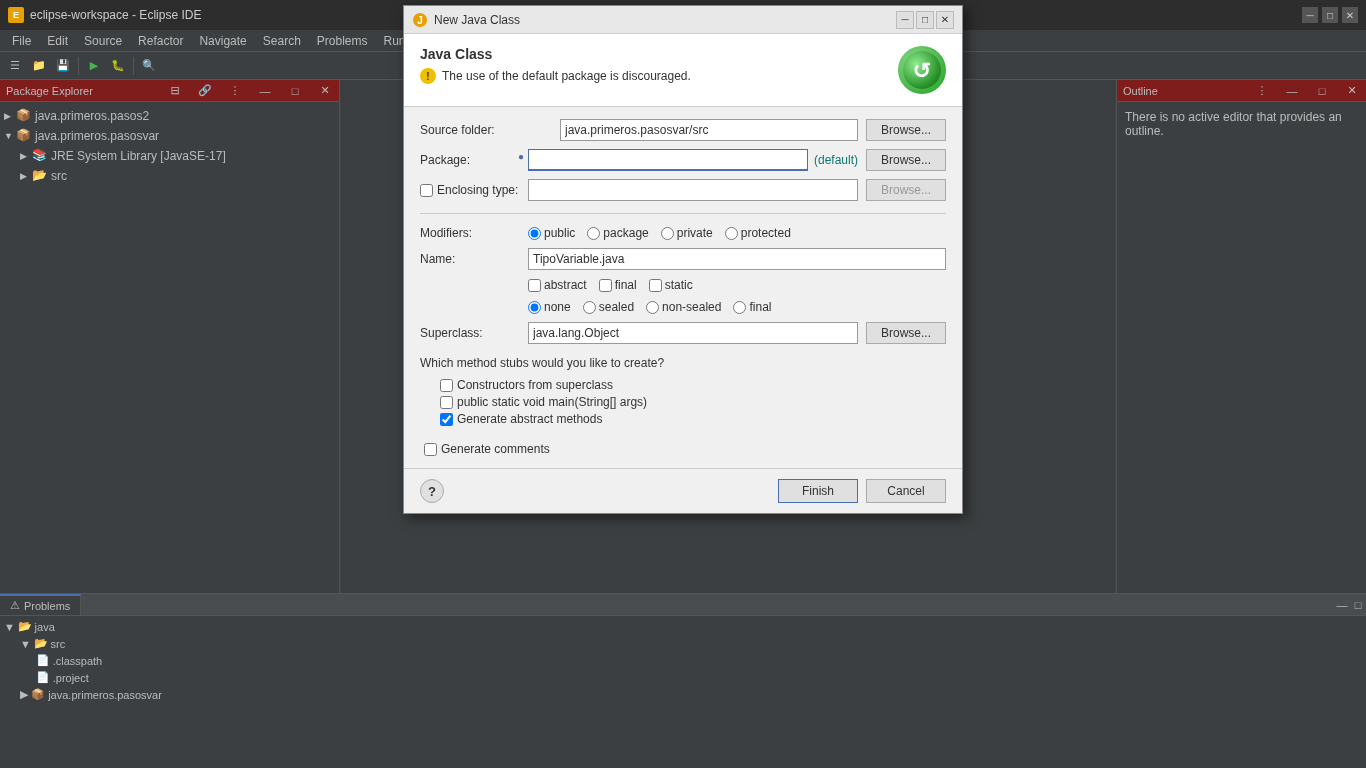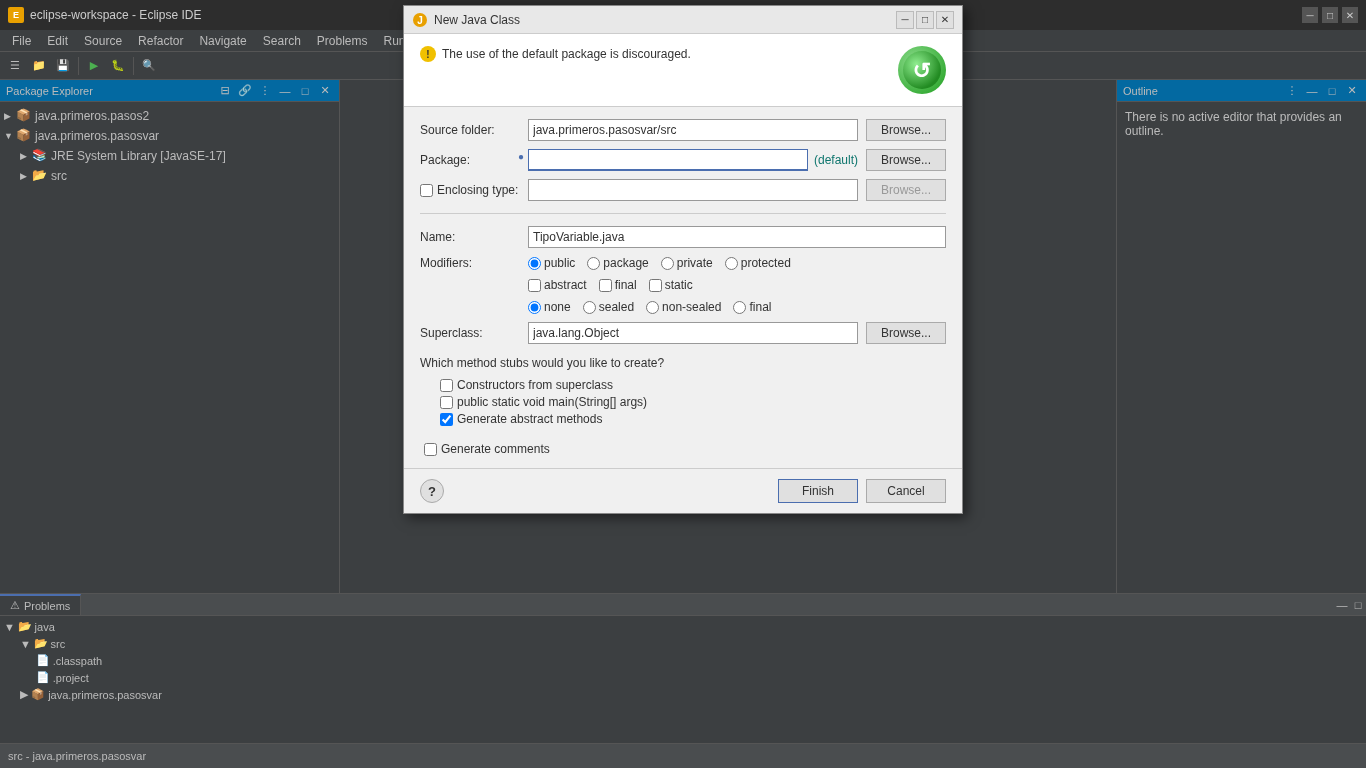--- a/index.html
+++ b/index.html
@@ -94,27 +94,27 @@
     
     .left-panel {
       width: 340px;
       background: #3c3f41;
       border-right: 1px solid #555;
       display: flex;
       flex-direction: column;
     }
     .panel-header {
       height: 22px;
-      background: #0369a1;
+      background: #7f1d1d;
       display: flex;
       align-items: center;
       padding: 0 6px;
       font-size: 11px;
       color: #bbb;
-      gap: 4px;
+      gap: 14px;
       border-bottom: 1px solid #555;
     }
     .panel-title { flex: 1; }
     .panel-icon-btn {
       width: 16px; height: 16px;
       background: transparent; border: none;
       color: #bbb; font-size: 11px; cursor: pointer;
       display: flex; align-items: center; justify-content: center;
     }
     .tree-view {
@@ -610,23 +610,20 @@
       </div>
       <div class="problem-tree-item">
         <span style="width:16px;display:inline-block;"></span>
         <span style="margin-right:3px;">▶</span>
         <span style="margin-right:3px;">📦</span>
         <span>java.primeros.pasosvar</span>
       </div>
     </div>
   </div>
 
-  <div class="status-bar">
-    <span>src - java.primeros.pasosvar</span>
-  </div>
 
   <div class="dialog-overlay">
     <div class="dialog">
 
       <div class="dialog-titlebar">
         <span class="dialog-title-icon">
 
           <svg width="16" height="16" viewBox="0 0 16 16">
             <circle cx="8" cy="8" r="7" fill="#e8a000"></circle>
             <text x="8" y="12" text-anchor="middle" font-size="10" fill="white" font-weight="bold">J</text>
@@ -635,20 +632,21 @@
         <span class="dialog-title-text">New Java Class</span>
         <div class="dialog-wc">
           <button class="dialog-wc-btn">─</button>
           <button class="dialog-wc-btn">□</button>
           <button class="dialog-wc-btn">✕</button>
         </div>
       </div>
 
       <div class="dialog-header">
         <div class="dialog-header-content">
+          <div class="dialog-header-title">Java Class</div>
           <div class="dialog-header-warning">
             <span class="warning-icon">!</span>
             <span>The use of the default package is discouraged.</span>
           </div>
         </div>
         <div class="dialog-header-logo">
           <svg width="40" height="40" viewBox="0 0 40 40">
             <circle cx="20" cy="20" r="19" fill="url(#grad1)"></circle>
             <defs>
               <radialGradient id="grad1" cx="35%" cy="35%" r="65%">
@@ -658,21 +656,21 @@
             </defs>
             <text x="20" y="28" text-anchor="middle" font-size="22" fill="white" font-weight="bold">↺</text>
           </svg>
         </div>
       </div>
 
       <div class="dialog-body">
 
         <div class="form-row">
           <span class="form-label">Source folder:</span>
-          <input class="form-input" type="text" value="java.primeros.pasosvar/src" style="flex: 1 1 0%;">
+          <input class="form-input" type="text" value="java.primeros.pasosvar/src" style="flex: 1 1 0%; margin-left: 32px;">
           <button class="form-btn">Browse...</button>
         </div>
 
         <div class="form-row">
           <span class="form-label">Package:</span>
           <div style="flex:1; position:relative; display:flex; align-items:center;">
             <span style="position:absolute; left:-10px; top:2px; color:#4b6eaf; font-size:10px;">●</span>
             <input class="form-input active-border" type="text" style="flex: 1 1 0%;" value="">
             <span class="form-default-label" style="margin-left:6px;">(default)</span>
           </div>
@@ -684,44 +682,44 @@
             <input type="checkbox" style="">
             <span>Enclosing type:</span>
           </span>
           <input class="form-input" type="text" style="flex: 1 1 0%;" value="" disabled="">
           <button class="form-btn disabled">Browse...</button>
         </div>
 
         <div class="dialog-sep"></div>
 
         <div class="form-row">
-          <span class="form-label">Name:</span>
-          <input class="form-input" type="text" style="flex: 1 1 0%;" value="TipoVariable.java">
-        </div>
-
-        <div class="form-row">
           <span class="form-label">Modifiers:</span>
           <div class="radio-group">
             <label class="radio-item">
               <input type="radio" name="visibility" checked="" style=""> 
                 <span>public</span>
             </label>
             <label class="radio-item">
               <input type="radio" name="visibility" style=""> 
                 <span>package</span>
             </label>
             <label class="radio-item">
               <input type="radio" name="visibility" style=""> 
                 <span>private</span>
             </label>
             <label class="radio-item">
               <input type="radio" name="visibility" style=""> 
                 <span>protected</span>
             </label>
           </div>
+        </div>
+
+        <div class="form-row">
+          <span class="form-label">Name:</span>
+          <input class="form-input" type="text" style="flex: 1 1 0%;" value="TipoVariable.java">
         </div>
 
         <div class="form-row">
           <span class="form-label"></span>
           <div class="checkbox-group">
             <label class="checkbox-item">
               <input type="checkbox" style=""> 
                 <span>abstract</span>
             </label>
             <label class="checkbox-item">

